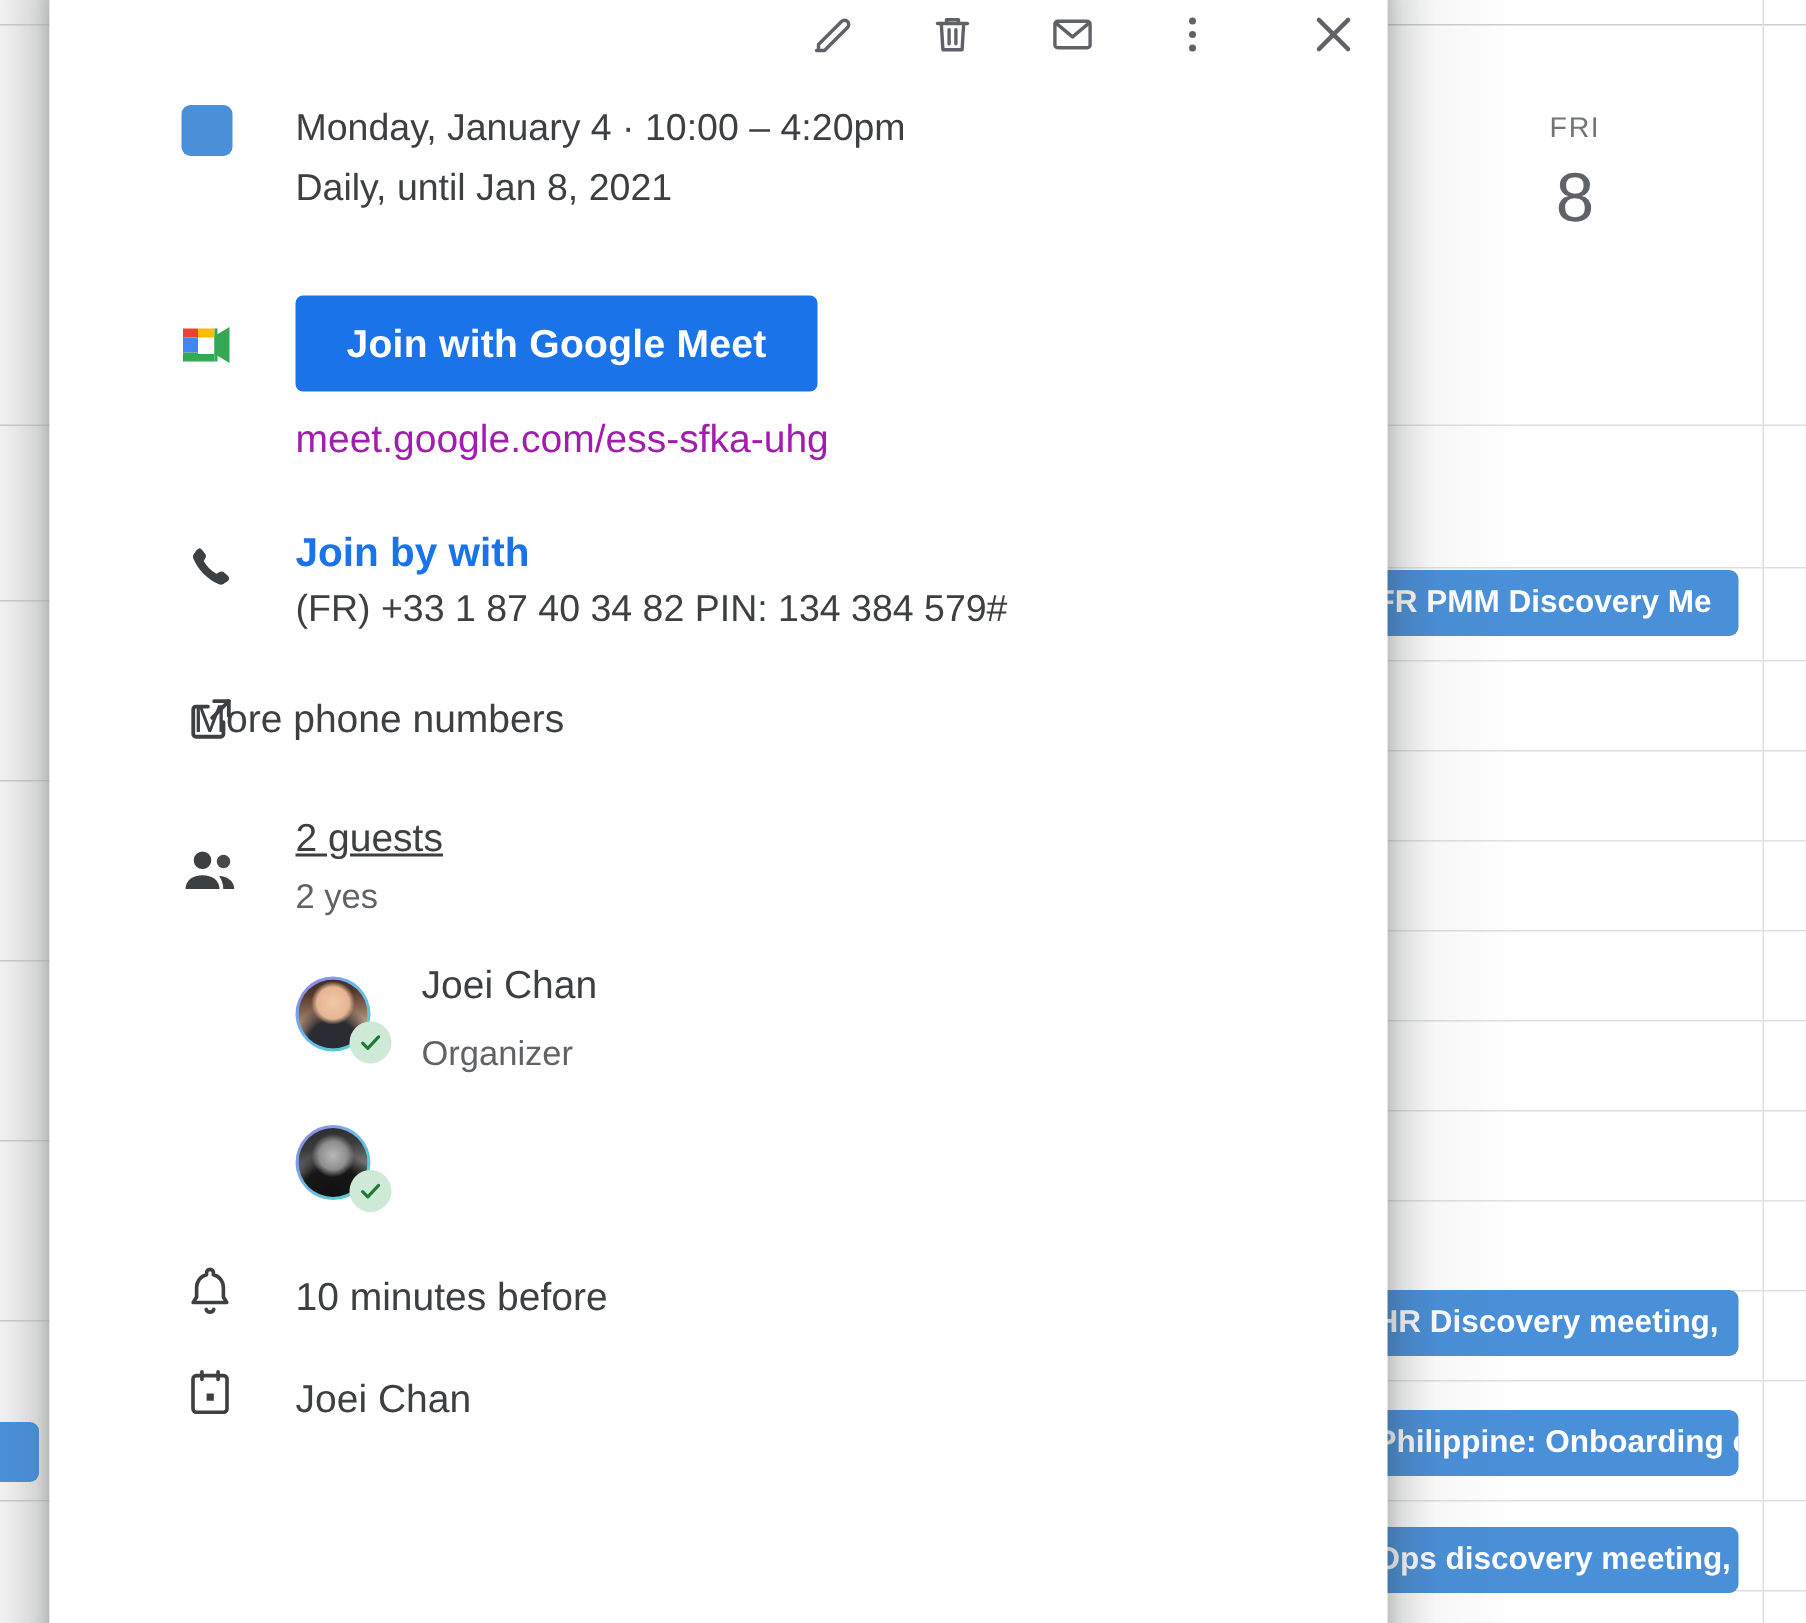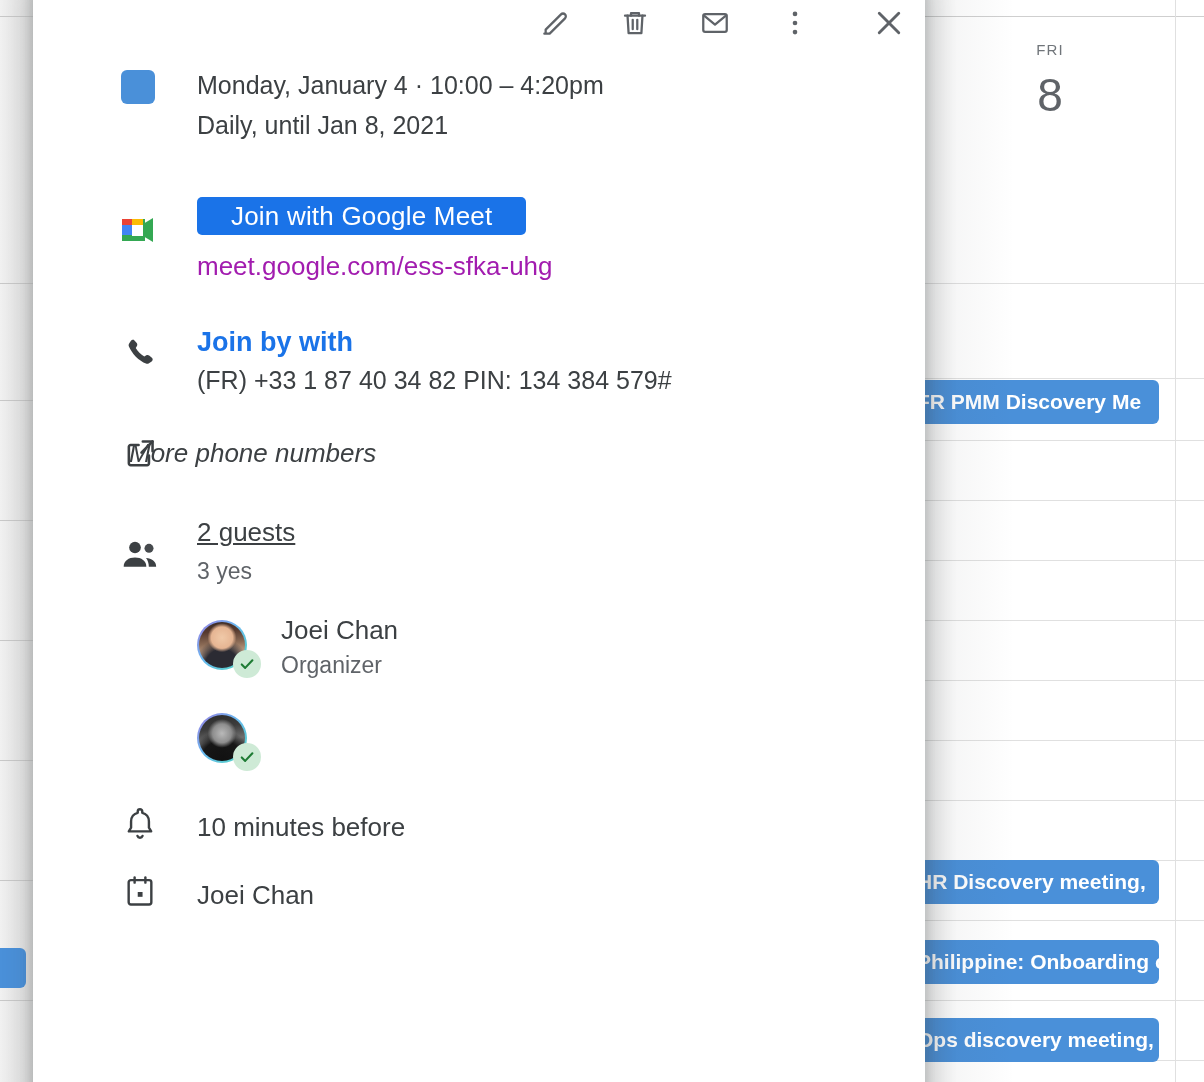--- a/index.html
+++ b/index.html
@@ -71,24 +71,25 @@
   }
 
   .day-head {
     position: absolute;
     left: 0; top: 40px;
     width: 250px;
     text-align: center;
     color: #70757a;
   }
   .day-head .dow {
-    font-size: 15px;
+    font-size: 19px;
     letter-spacing: 1.1px;
     font-weight: 400;
     line-height: 20px;
+    margin-top: 36px;
   }
   .day-head .dnum {
     font-size: 46px;
     font-weight: 400;
     line-height: 58px;
     color: #5f6368;
     margin-top: 6px;
   }
 
   .cal-event {
@@ -207,23 +208,23 @@
     width: 40px; height: 34px;
   }
   .meet-btn {
     display: inline-block;
     background: #1a73e8;
     color: #ffffff;
     border: none;
     border-radius: 5px;
     font-family: "Liberation Sans", sans-serif;
     font-size: 26px;
-    font-weight: 400;
+    font-weight: 700;
     letter-spacing: 0.2px;
-    padding: 4px 34px;
+    padding: 17px 34px;
     cursor: pointer;
     line-height: 30px;
   }
   .meet-url {
     font-size: 26px;
     color: #a21caf;
     line-height: 38px;
     margin-top: 12px;
   }
 
@@ -252,21 +253,20 @@
     color: #3c4043;
     line-height: 38px;
   }
 
   
   .more-block {
     position: relative;
     margin-top: 34px;
     padding-left: 96px;
     height: 48px;
-    font-style: italic;
   }
   .more-icon {
     position: absolute;
     left: 90px;
     top: 2px;
   }
   .more-text {
     font-size: 26px;
     color: #3c4043;
     line-height: 40px;
@@ -352,21 +352,21 @@
     font-size: 26px;
     color: #3c4043;
     line-height: 36px;
     margin-left: 22px;
   }
   .guest-role {
     font-size: 23px;
     color: #5f6368;
     line-height: 32px;
     margin-left: 22px;
-    margin-top: 1px;
+    margin-top: 12px;
   }
   .guest-text { display: flex; flex-direction: column; justify-content: center; }
 
   
   .simple-row {
     position: relative;
     padding-left: 164px;
     margin-top: 30px;
     min-height: 46px;
   }
@@ -533,21 +533,21 @@
       <div class="guests-block">
         <span class="guests-icon">
           <svg width="40" height="34" viewBox="0 0 24 20" fill="#3c4043">
             <circle cx="8.4" cy="6.1" r="3.5"></circle>
             <path d="M1.6 17.6c0-3.5 3-5.5 6.8-5.5s6.8 2 6.8 5.5z"></path>
             <circle cx="16.8" cy="6.6" r="2.7" opacity="0.95"></circle>
             <path d="M15 12.4c3.4.15 6.1 2 6.1 5.2h-4.4c0-2-.6-3.8-1.7-5.2z"></path>
           </svg>
         </span>
         <div class="guests-count">2 guests</div>
-        <div class="guests-sub">3 yes</div>
+        <div class="guests-sub">2 yes</div>
 
         <div class="guest-list">
 
           <div class="guest-item">
             <div class="avatar-wrap">
               <div class="avatar a1">
                   <div class="inner"></div>
                 </div>
               <div class="avatar-badge">
                 <svg width="18" height="18" viewBox="0 0 24 24" fill="none" stroke="#1e7b34" stroke-width="2.8" stroke-linecap="round" stroke-linejoin="round">

